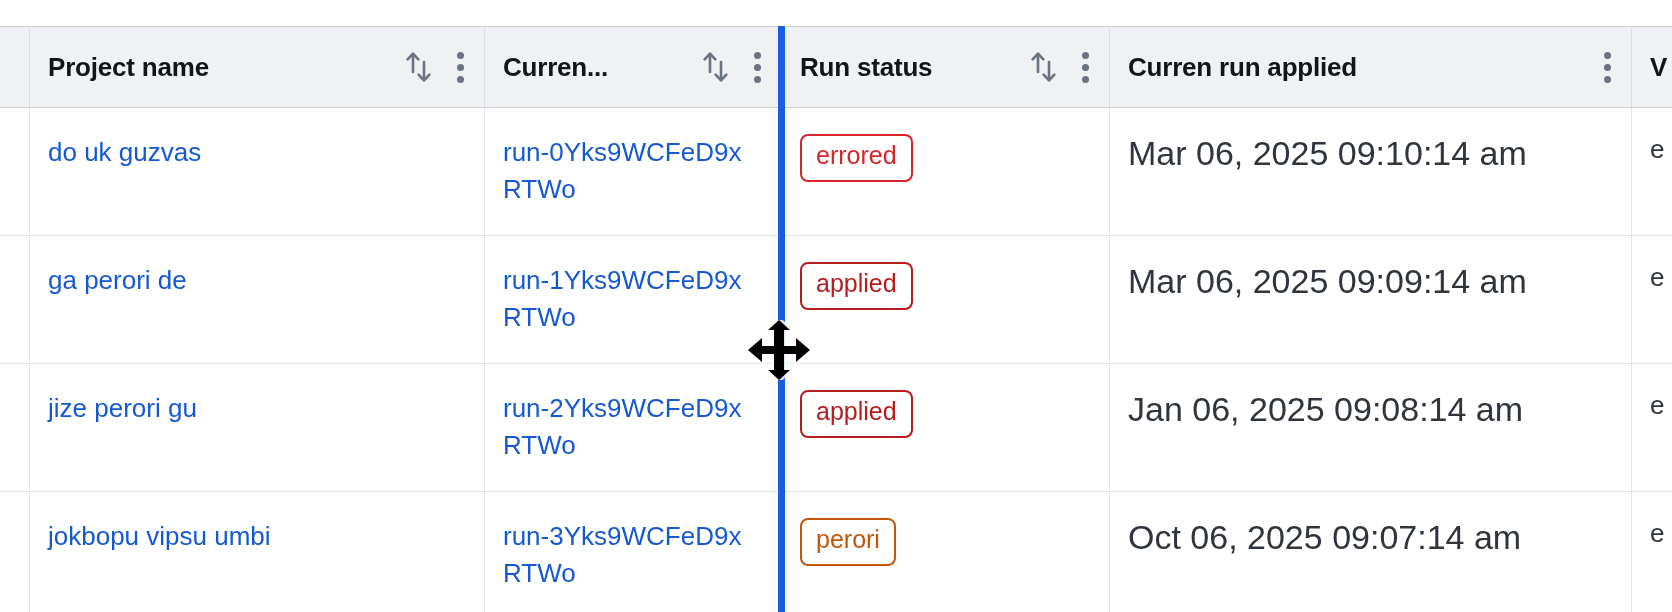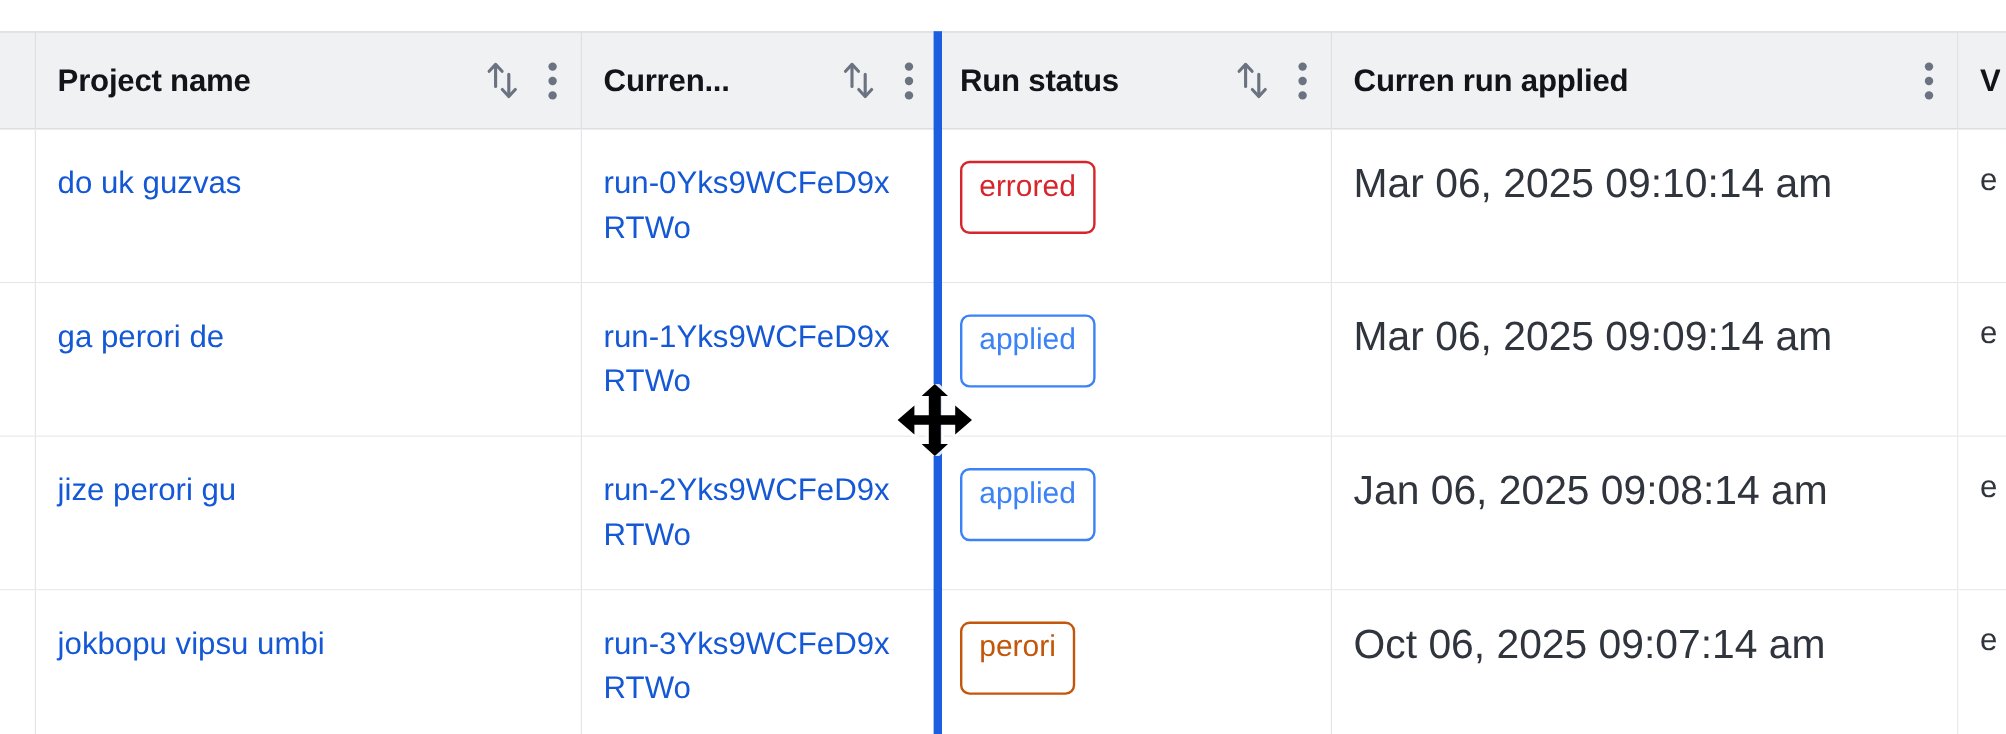--- a/index.html
+++ b/index.html
@@ -124,28 +124,28 @@
   a.cell-link.wrap-id { display: inline-block; max-width: 240px; }
 
   .date-text { white-space: nowrap; font-size: 34px; color: #2F343D; }
   .overflow-text { white-space: nowrap; font-size: 26px; color: #2F343D; }
 
   
   .badge {
     display: inline-block;
     border: 2px solid currentColor;
     border-radius: 8px;
-    padding: 5px 14px 23px 14px;
+    padding: 5px 14px 10px 14px;
     font-size: 25px;
     line-height: 1.15;
     background: #ffffff;
     white-space: nowrap;
   }
   .badge.errored { color: #D6252B; }
-  .badge.applied { color: #3b82f6; }
+  .badge.applied { color: #b91c1c; }
   .badge.planned { color: #C2560B; }
 
   
   .resize-line {
     position: absolute;
     left: 778px;
     top: 26px;
     width: 7px;
     height: 586px;
     background: #1B5FE0;

